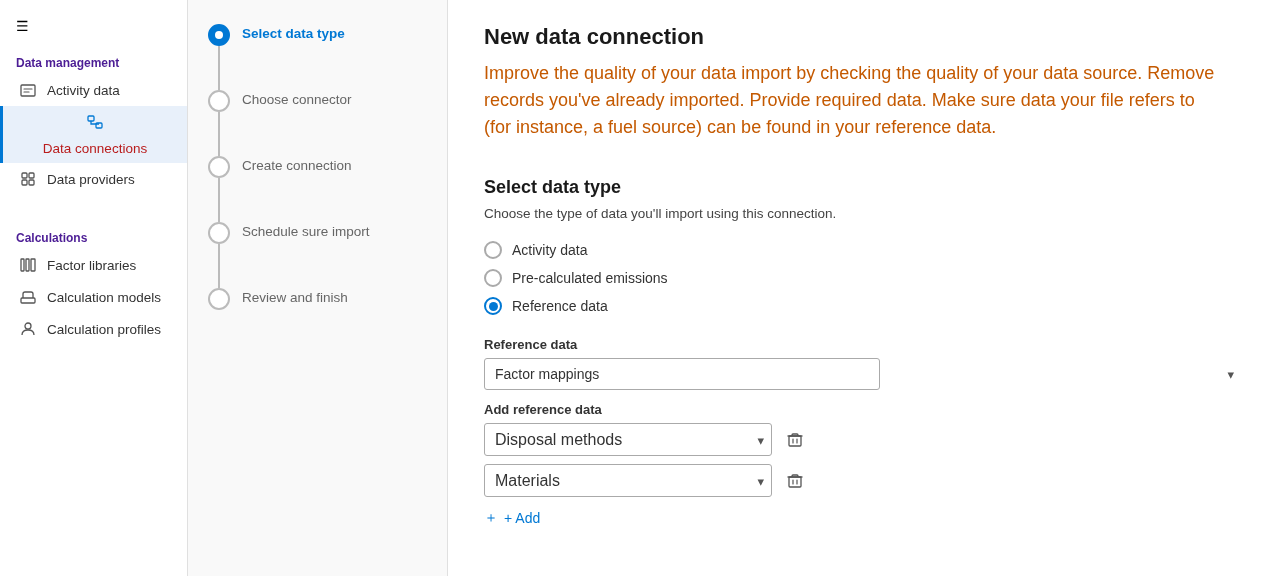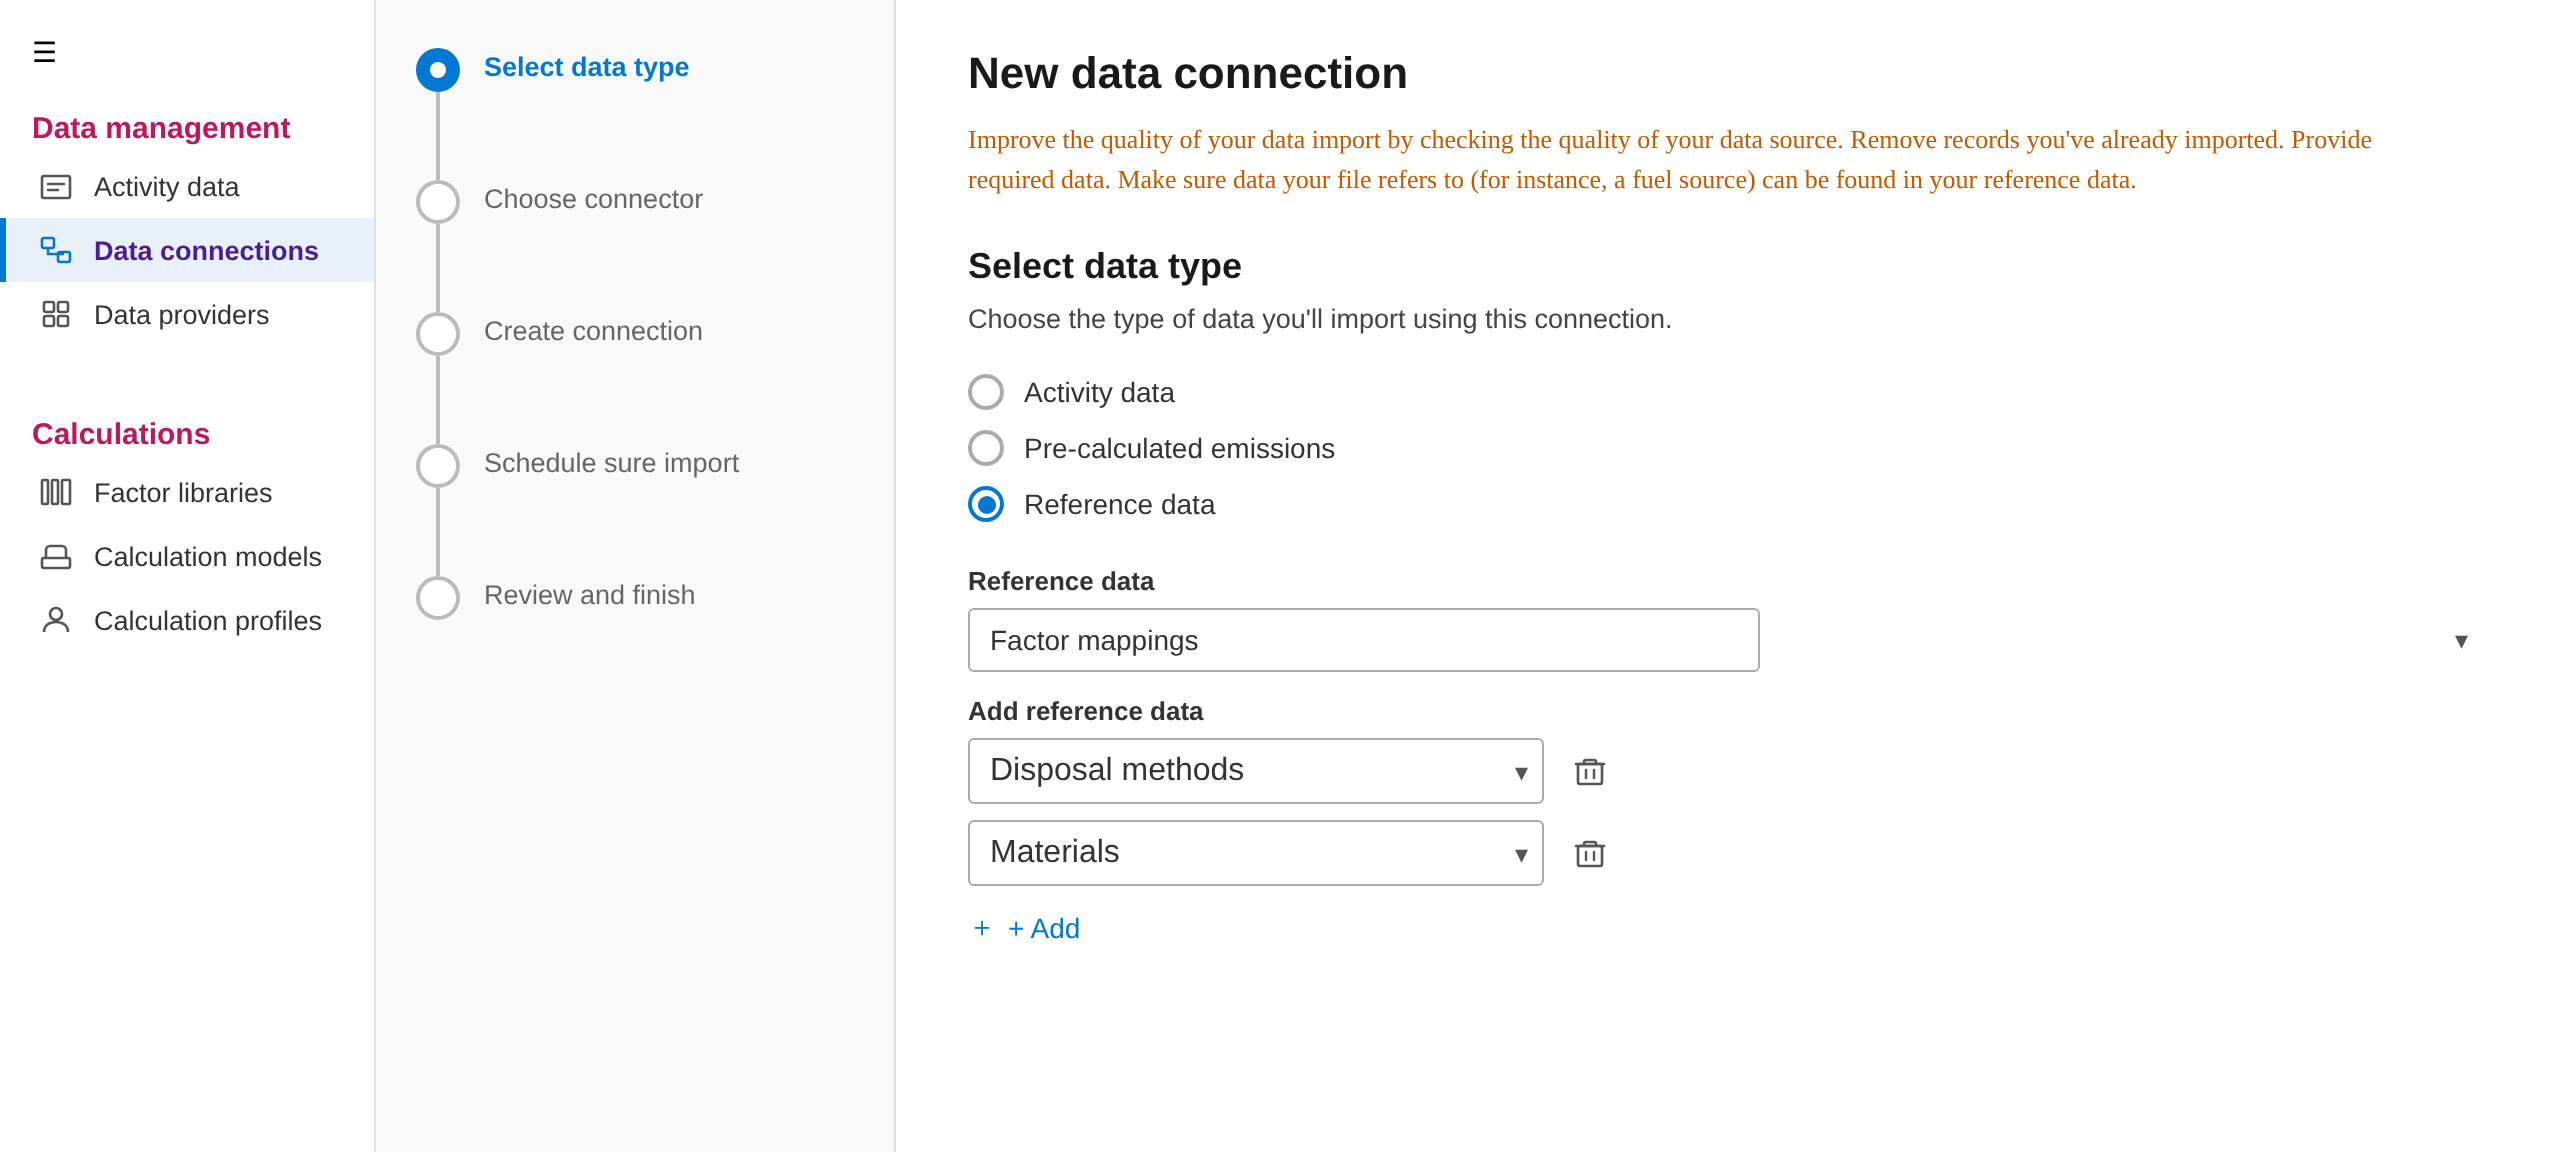--- a/index.html
+++ b/index.html
@@ -12,40 +12,41 @@
       border-right: 1px solid #e0e0e0;
       display: flex;
       flex-direction: column;
       padding-top: 8px;
     }
     .menu-icon {
       padding: 10px 16px;
       cursor: pointer;
     }
     .sidebar-section-label {
-      font-size: 15px;
+      font-size: 12px;
       font-weight: 600;
-      color: #be185d;
+      color: #4c1d95;
       padding: 12px 16px 4px 16px;
     }
     .sidebar-item {
       display: flex;
       align-items: center;
       gap: 10px;
       padding: 7px 16px;
       cursor: pointer;
       color: #333;
       font-size: 13.5px;
       border-left: 3px solid transparent;
     }
     .sidebar-item.active {
       border-left: 3px solid #0078d4;
       background: #e8f0fa;
-      color: #4c1d95;
-      font-weight: 700;
+      color: #b91c1c;
+      font-weight: 400;
+      flex-direction: column;
     }
     .sidebar-item .item-icon {
       width: 18px;
       height: 18px;
       flex-shrink: 0;
       display: flex; align-items: center; justify-content: center;
     }
     .sidebar-divider { margin: 8px 0; }
 
     
@@ -110,25 +111,24 @@
       overflow-y: auto;
     }
     .page-title {
       font-size: 22px;
       font-weight: 700;
       color: #1a1a1a;
       margin-bottom: 10px;
     }
     .info-text {
       color: #c45900;
-      font-size: 13px;
+      font-size: 18px;
       line-height: 1.5;
-      margin-bottom: 24px;
+      margin-bottom: 36px;
       max-width: 740px;
-      font-family: Liberation Serif, serif;
     }
     .section-title {
       font-size: 18px;
       font-weight: 600;
       color: #1a1a1a;
       margin-bottom: 8px;
     }
     .section-subtitle {
       font-size: 13.5px;
       color: #444;

